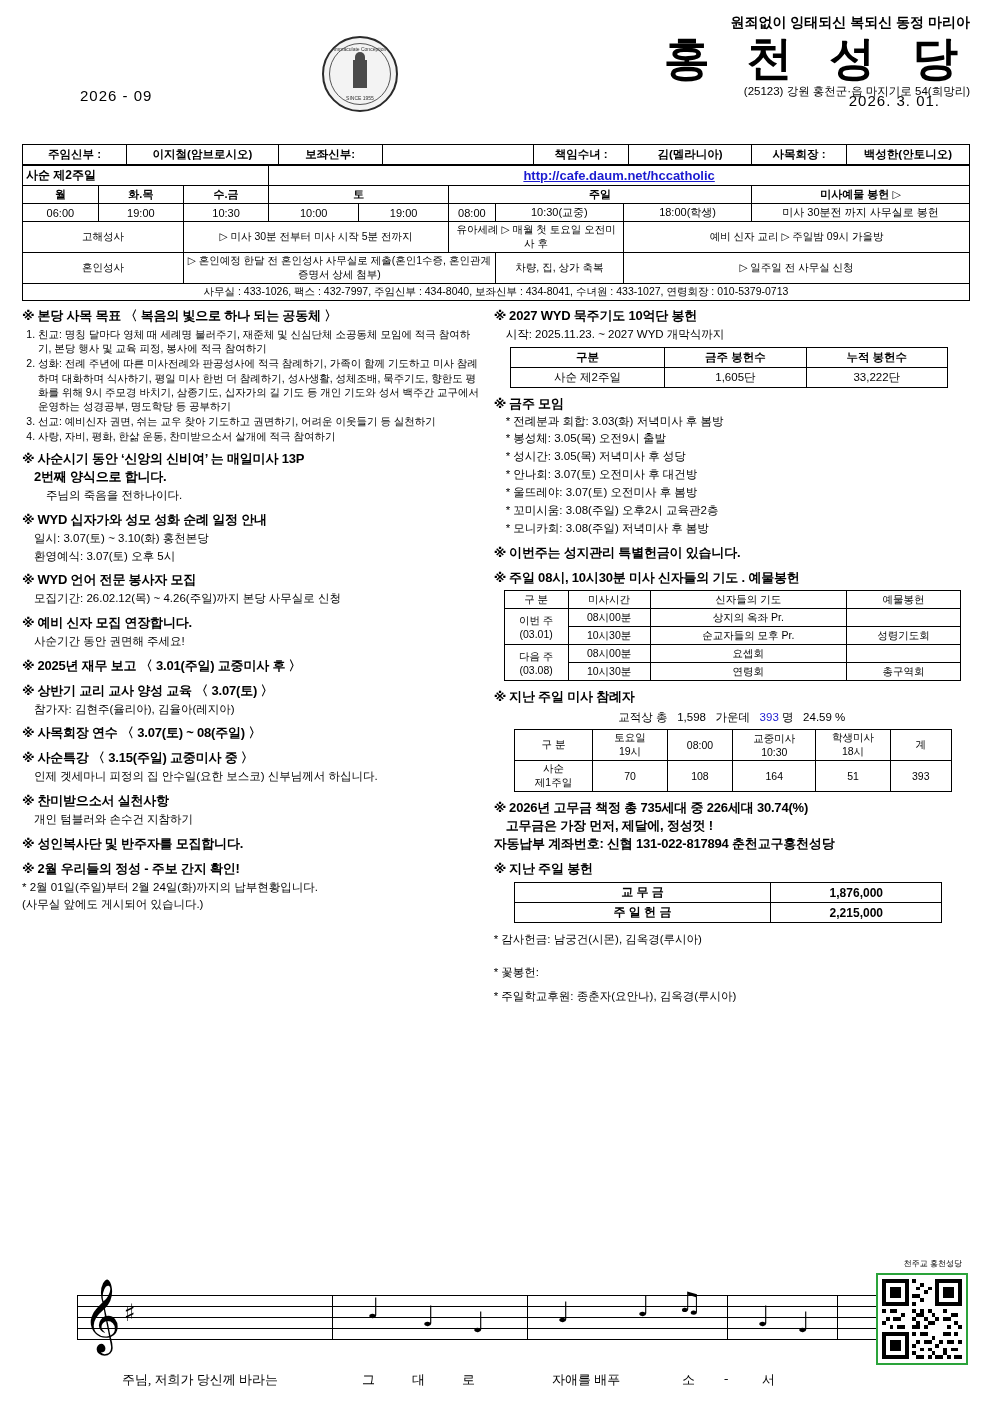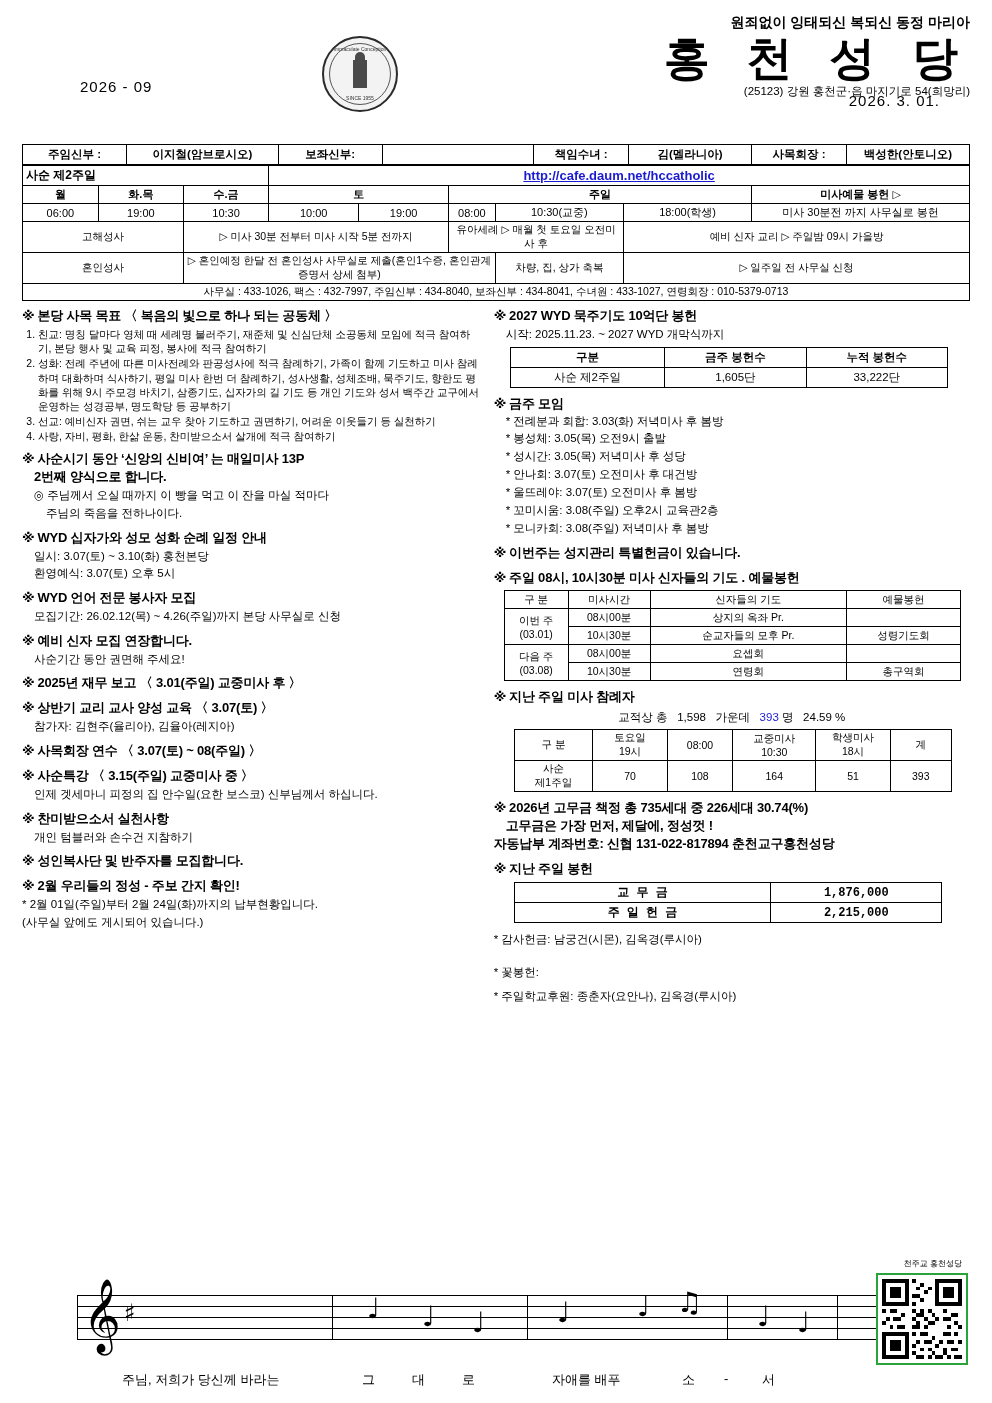--- a/index.html
+++ b/index.html
@@ -19,21 +19,21 @@
   
   .header { position: relative; height: 130px; }
   .hdr-center { text-align:right; }
   .hdr-sub1 { font-size: 14px; font-weight: bold; letter-spacing: 0px; margin-left: 40px;}
   .hdr-title {
     font-size: 46px; font-weight: bold; letter-spacing: 12px;
     margin: 2px 0 2px 40px; line-height: 1.05;
   }
   .hdr-addr { font-size: 11.5px; margin-left: 40px; }
   .hdr-left {
-    position:absolute; left: 58px; top: 64px; font-size: 15px; letter-spacing:1px;
+    position:absolute; left: 58px; top: 73px; font-size: 15px; letter-spacing:1px;
   }
   .hdr-right {
     position:absolute; right: 30px; top: 78px; font-size: 15px; letter-spacing:1px;
   }
   .seal {
     position:absolute; left: 300px; top: 22px; width: 76px; height: 76px;
     border-radius: 50%; border: 2px solid #2b2b2b; background: #f3f3f3;
     display:flex; align-items:center; justify-content:center; overflow:hidden;
   }
   .seal .inner {
@@ -93,21 +93,21 @@
   
   .footer { position:absolute; left: 0; right: 0; bottom: 10px; padding: 0 22px; }
   .staffwrap { position: relative; height: 90px; margin: 0 60px 0 55px; }
   .staff-lines { position:absolute; top: 14px; left: 0; right: 0; height: 44px; }
   .staff-lines div { height:1px; background:#000; position:absolute; left:0; right:0; }
   .barline { position:absolute; width:1px; background:#000; top:14px; height:44px; }
   .clef { position:absolute; left: 6px; top: 2px; font-size: 64px; line-height: 1; font-family:"DejaVu Sans", sans-serif;}
   .sharp { position:absolute; left: 47px; top: 18px; font-size: 24px; font-family:"DejaVu Sans", sans-serif;}
   .note { position:absolute; font-size: 28px; font-family:"DejaVu Sans", sans-serif; line-height:1; }
   .lyrics { position:relative; height: 22px; margin: 0 40px; }
-  .lyrics span { position:absolute; font-size: 13px; }
+  .lyrics span { position:absolute; font-size: 13px; font-family: Liberation Serif, serif; }
   .qr {
     position:absolute; right: 24px; bottom: 28px; width: 92px; height: 92px;
     border: 2px solid #2aa33a; padding: 4px; background:#fff;
   }
   .qr-cap { position:absolute; right: 30px; bottom: 124px; font-size: 8px; }
   .qr svg { display:block; }
 </style>
 </head>
 <body>
 
@@ -198,21 +198,20 @@
           <li>친교: 명칭 달마다 영체 때 세례명 불러주기, 재준체 및 신심단체 소공동체 모임에 적극 참여하기, 본당 행사 및 교육 피정, 봉사에 적극 참여하기</li>
           <li>성화: 전례 주년에 따른 미사전례와 판공성사에 적극 참례하기, 가족이 함께 기도하고 미사 참례하며 대화하며 식사하기, 평일 미사 한번 더 참례하기, 성사생활, 성체조배, 묵주기도, 향한도 평화를 위해 9시 주모경 바치기, 삼종기도, 십자가의 길 기도 등 개인 기도와 성서 백주간 교구에서 운영하는 성경공부, 명도학당 등 공부하기</li>
           <li>선교: 예비신자 권면, 쉬는 교우 찾아 기도하고 권면하기, 어려운 이웃들기 등 실천하기</li>
           <li>사랑, 자비, 평화, 한삶 운동, 찬미받으소서 살개에 적극 참여하기</li>
         </ol>
       </div>
 
       <div class="item">
         <div class="hd"><span class="mark">※</span><span>사순시기 동안 ‘신앙의 신비여’ 는 매일미사 13P</span></div>
         <div class="hd indent">2번째 양식으로 합니다.</div>
-        <div class="bd indent">◎ 주님께서 오실 때까지 이 빵을 먹고 이 잔을 마실 적마다</div>
         <div class="bd indent" style="padding-left:24px">주님의 죽음을 전하나이다.</div>
       </div>
 
       <div class="item">
         <div class="hd"><span class="mark">※</span><span>WYD 십자가와 성모 성화 순례 일정 안내</span></div>
         <div class="bd indent">일시: 3.07(토) ~ 3.10(화)  홍천본당</div>
         <div class="bd indent">환영예식: 3.07(토) 오후 5시</div>
       </div>
 
       <div class="item">
@@ -374,21 +373,21 @@
       </div>
 
       <div class="item">
         <div class="hd"><span class="mark">※</span><span>2026년 고무금 책정 총 735세대 중 226세대 30.74(%)</span></div>
         <div class="hd indent">고무금은 가장 먼저, 제달에, 정성껏 !</div>
         <div class="hd">자동납부 계좌번호: 신협 131-022-817894 춘천교구홍천성당</div>
       </div>
 
       <div class="item">
         <div class="hd"><span class="mark">※</span><span>지난 주일 봉헌</span></div>
-        <table class="t-offer" style="width:90%; margin:4px auto 0 20px;font-family:Liberation Mono, monospace;">
+        <table class="t-offer" style="width:90%; margin:4px auto 0 20px;">
           <tbody>
               <tr>
             <td style="width:60%">교   무   금</td>
             <td style="width:40%">1,876,000</td>
           </tr>
           <tr>
             <td>주  일  헌  금</td>
             <td>2,215,000</td>
           </tr>
         </tbody>

